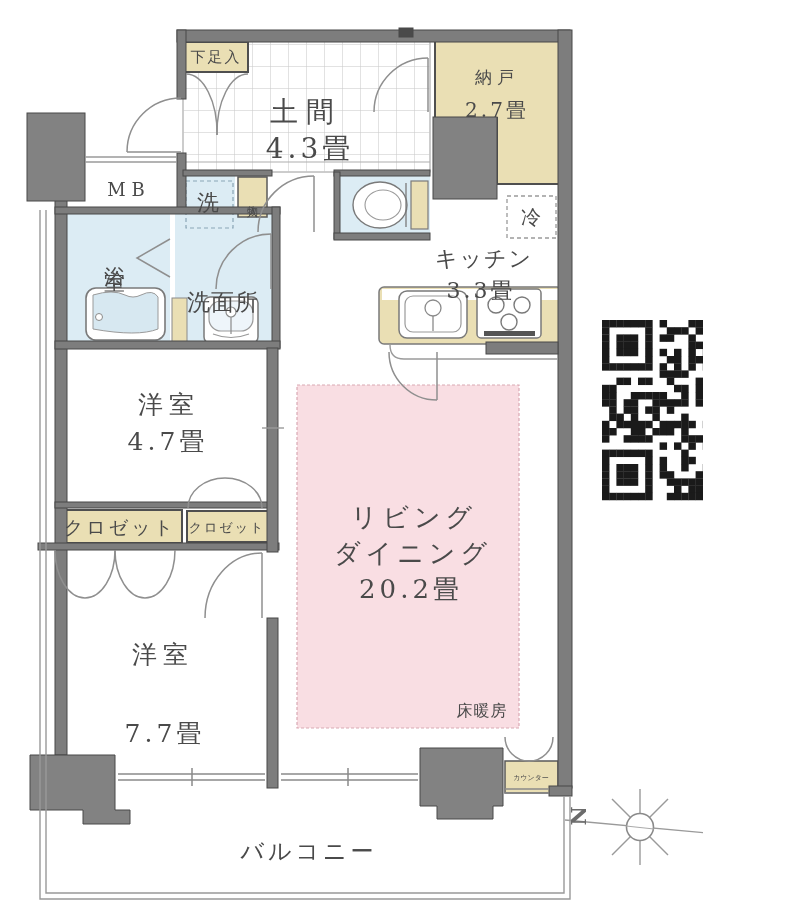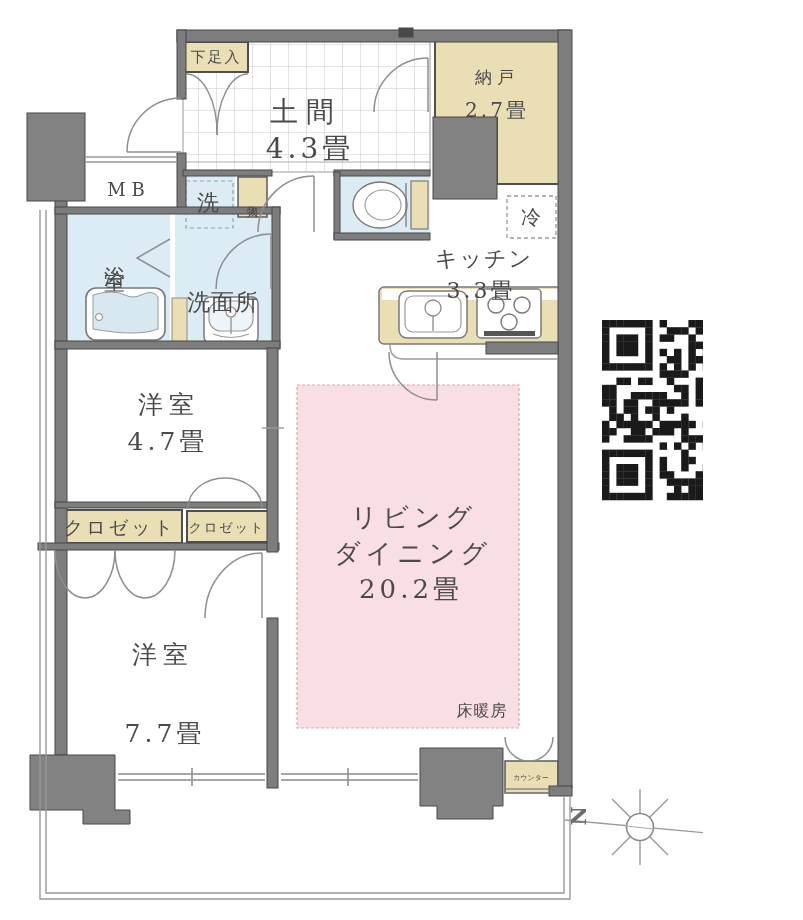--- a/index.html
+++ b/index.html
@@ -544,15 +544,16 @@
 <div class="lbl" style="left:168px;top:441px;font-size:25px;letter-spacing:4px;">4.7畳</div>
 <div class="lbl" style="left:414px;top:517px;font-size:26px;letter-spacing:5px;">リビング</div>
 <div class="lbl" style="left:413px;top:553px;font-size:26px;letter-spacing:5px;">ダイニング</div>
 <div class="lbl" style="left:411px;top:589px;font-size:26px;letter-spacing:4px;">20.2畳</div>
 <div class="lbl" style="left:482px;top:711px;font-size:16px;letter-spacing:1px;">床暖房</div>
 <div class="lbl" style="left:120px;top:527px;font-size:19px;letter-spacing:3px;">クロゼット</div>
 <div class="lbl" style="left:227px;top:527px;font-size:13px;letter-spacing:2px;">クロゼット</div>
 <div class="lbl" style="left:163px;top:654px;font-size:25px;letter-spacing:6px;">洋室</div>
 <div class="lbl" style="left:165px;top:689px;font-size:25px;letter-spacing:4px;margin-top:44px;">7.7畳</div>
 <div class="lbl" style="left:531px;top:778px;font-size:7px;">カウンター</div>
+<div class="lbl" style="left:309px;top:851px;font-size:23px;letter-spacing:4px;">バルコニー</div>
 <div class="lbl rot-n" style="left:578px;top:816px;font-size:21px;">N</div>
 
 </div>
 
 </body></html>

